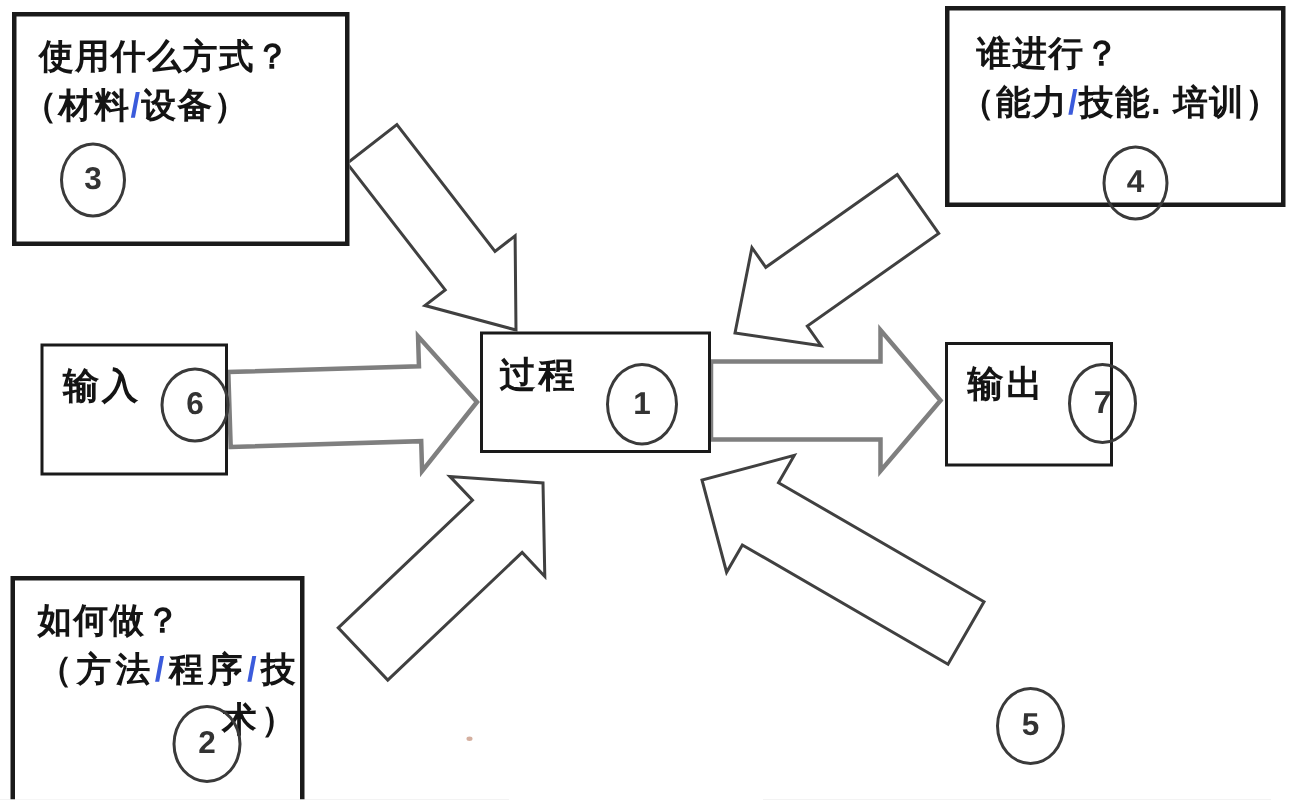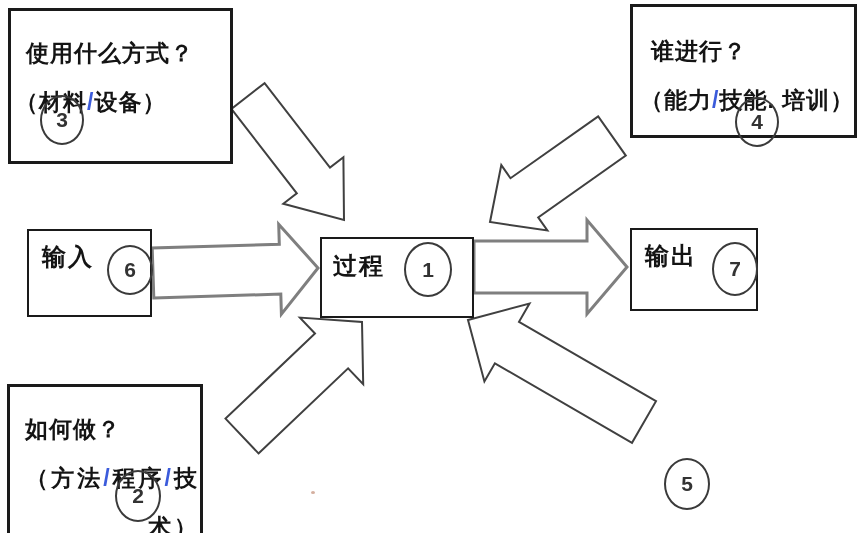--- a/index.html
+++ b/index.html
@@ -17,21 +17,21 @@
     position:relative;width:862px;height:533px;background:var(--background);
     overflow:hidden;margin:0 auto;
   }
   #arrow-layer{position:absolute;left:0;top:0;width:862px;height:533px;}
   .box{
     position:absolute;background:#ffffff;box-sizing:border-box;
     color:var(--text);font-weight:bold;
   }
   .box.corner{border:3px solid var(--box-border);}
   .box.small{border:2px solid var(--box-border);}
-  .line{font-size:23px;line-height:33px;white-space:nowrap;letter-spacing:1px;margin-top:16px;}
+  .line{font-size:23px;line-height:33px;white-space:nowrap;letter-spacing:1px;}
   .line.paren{margin-left:-11px;}
   .line.spread{letter-spacing:3px;text-align:right;}
   .label{font-size:24px;letter-spacing:2px;}
   .circle{
     position:absolute;border:2px solid #3a3a3a;border-radius:50%;
     display:flex;align-items:center;justify-content:center;
     background:transparent;box-sizing:border-box;
   }
   .circle span{font-size:21px;font-weight:600;color:var(--number);}
   .speck{position:absolute;width:4px;height:3px;border-radius:50%;
@@ -58,25 +58,25 @@
 
   <div class="box corner" style="left:630px;top:4px;width:227px;height:134px;padding:12px 0 0 18px;">
     <div class="line">谁进行？</div>
     <div class="line paren">（能力<span style="color:var(--slash)">/</span>技能. 培训）</div>
   </div>
 
   <div class="box small" style="left:27px;top:229px;width:125px;height:88px;padding:10px 0 0 13px;">
     <div class="label">输入</div>
   </div>
 
-  <div class="box small" style="left:320px;top:237px;width:154px;height:81px;padding:11px 0 16px 11px;">
+  <div class="box small" style="left:320px;top:221px;width:154px;height:81px;padding:11px 0 16px 11px;">
     <div class="label">过程</div>
   </div>
 
-  <div class="box small" style="left:630px;top:228px;width:128px;height:83px;padding:10px 0 0 13px;">
+  <div class="box small" style="left:630px;top:228px;width:112px;height:83px;padding:10px 0 0 13px;">
     <div class="label">输出</div>
   </div>
 
   <div class="box corner" style="left:7px;top:384px;width:196px;height:160px;padding:10px 0 0 15px;">
     <div class="line">如何做？</div>
     <div class="line paren spread">（方法<span style="color:var(--slash)">/</span>程序<span style="color:var(--slash)">/</span>技</div>
     <div class="line paren spread">术）</div>
   </div>
 
 

